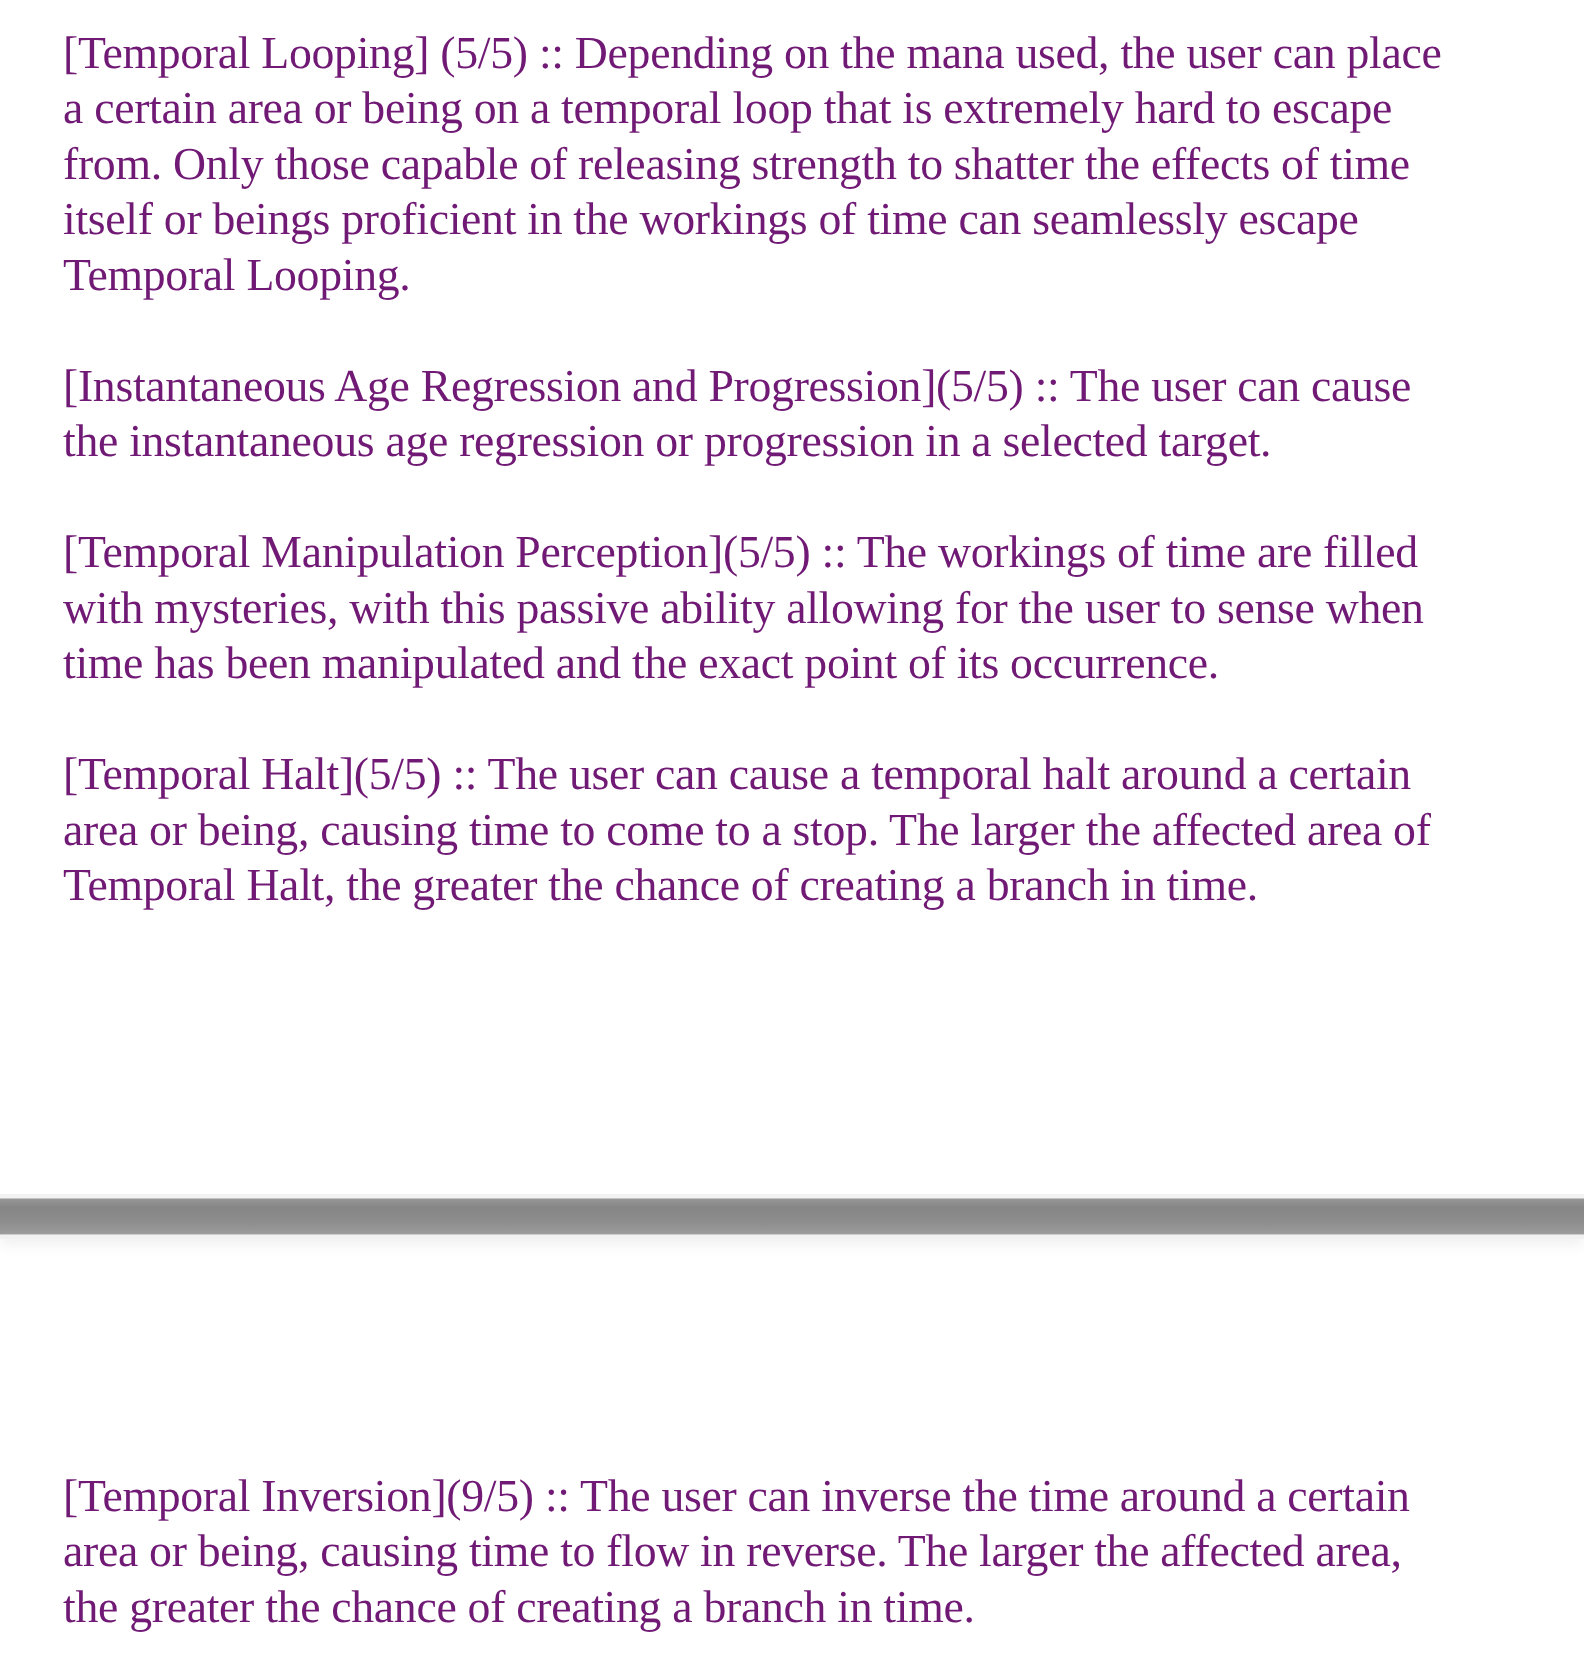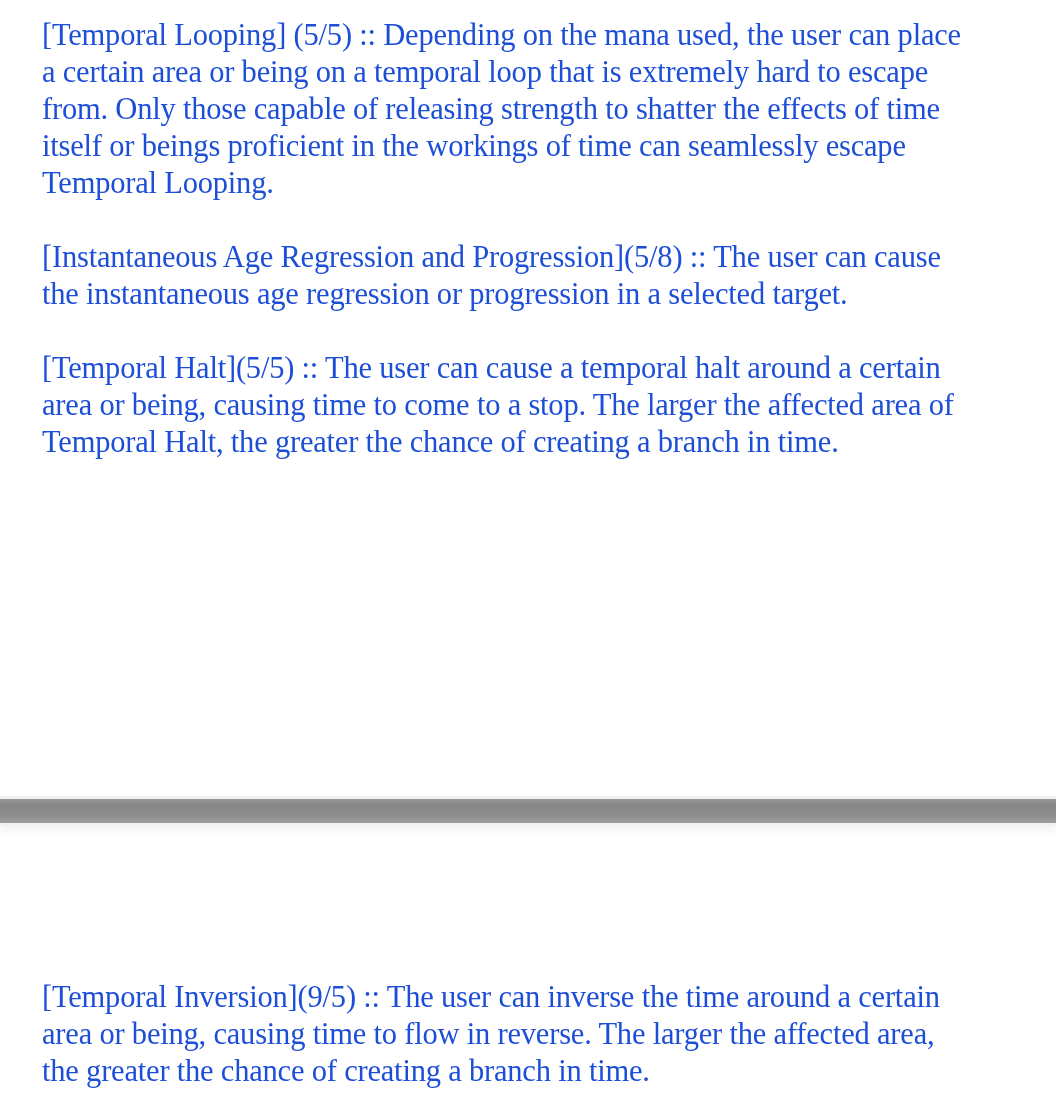--- a/index.html
+++ b/index.html
@@ -19,21 +19,21 @@
     left: 0;
     right: 0;
     padding: 17px 14px 0 42px;
   }
   .doc-page--first { top: 0; }
   .doc-page--second { top: 962px; }
   .para {
     margin: 0 0 37px 0;
     font-size: 30.5px;
     line-height: 37px;
-    color: #1d4ed8;
+    color: #701a75;
     white-space: pre;
     letter-spacing: -0.2px;
   }
   .page-separator {
     position: absolute;
     top: 799px;
     left: 0;
     width: 100%;
     height: 24px;
     background: linear-gradient(to bottom, #979797, #868686 25%, #8d8d8d 65%, #9c9c9c);
@@ -42,22 +42,25 @@
 </style>
 </head>
 <body>
 
 <div class="doc-page doc-page--first">
   <p class="para">[Temporal Looping] (5/5) :: Depending on the mana used, the user can place
 a certain area or being on a temporal loop that is extremely hard to escape
 from. Only those capable of releasing strength to shatter the effects of time
 itself or beings proficient in the workings of time can seamlessly escape
 Temporal Looping.</p>
-  <p class="para">[Instantaneous Age Regression and Progression](5/8) :: The user can cause
+  <p class="para">[Instantaneous Age Regression and Progression](5/5) :: The user can cause
 the instantaneous age regression or progression in a selected target.</p>
+  <p class="para">[Temporal Manipulation Perception](5/5) :: The workings of time are filled
+with mysteries, with this passive ability allowing for the user to sense when
+time has been manipulated and the exact point of its occurrence.</p>
   <p class="para">[Temporal Halt](5/5) :: The user can cause a temporal halt around a certain
 area or being, causing time to come to a stop. The larger the affected area of
 Temporal Halt, the greater the chance of creating a branch in time.</p>
 </div>
 
 <div class="page-separator"></div>
 
 <div class="doc-page doc-page--second">
   <p class="para">[Temporal Inversion](9/5) :: The user can inverse the time around a certain
 area or being, causing time to flow in reverse. The larger the affected area,

